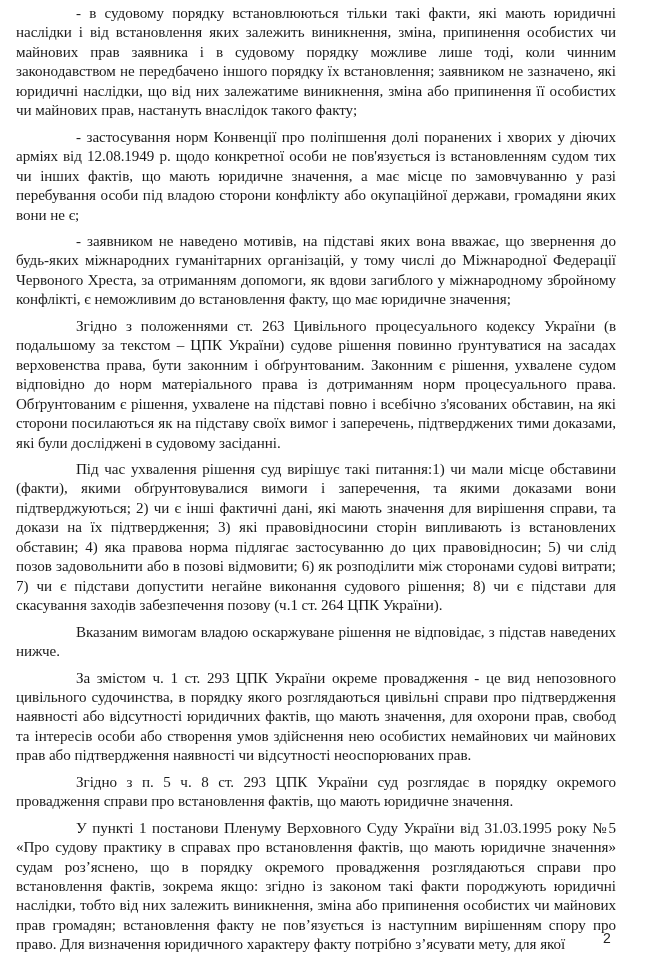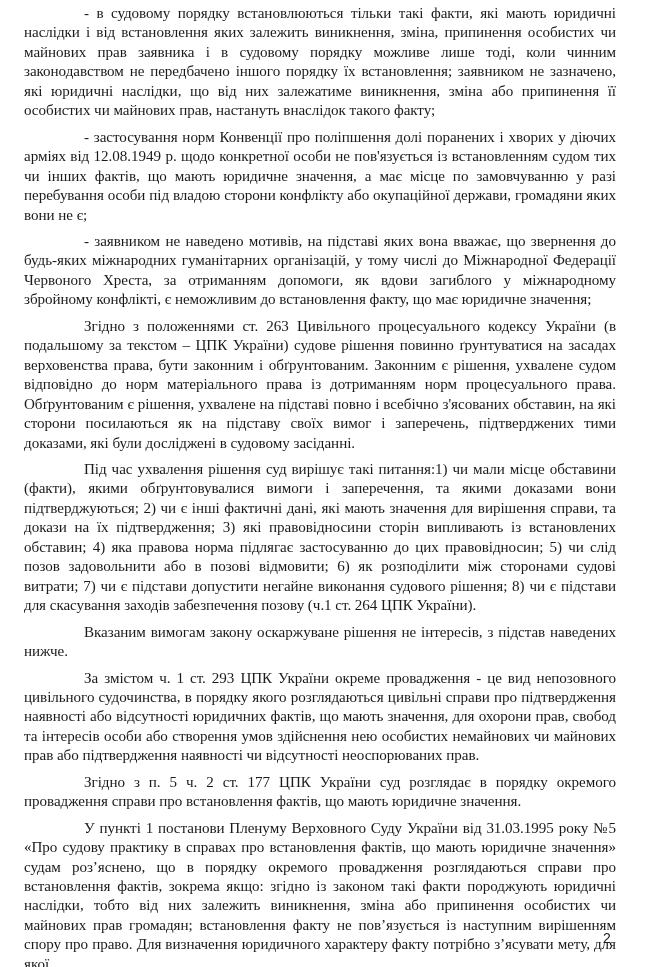--- a/index.html
+++ b/index.html
@@ -5,35 +5,35 @@
   html, body { margin: 0; padding: 0; background: #ffffff; }
   body {
     width: 650px; height: 967px; overflow: hidden; position: relative;
     font-family: "Liberation Serif", serif; color: #1a1a1a;
   }
   .page {
     position: absolute; left: 12px; top: 4px; width: 604px;
     font-size: 15.1px; line-height: 19.45px;
     text-align: justify; letter-spacing: -0.05px;
   }
-  .para { margin: 0 0 7px 12px; text-indent: 60px; }
+  .para { margin: 0 0 7px 4px; text-indent: 60px; }
   .para.first { text-indent: 60px; }
   .page-number {
     position: absolute; left: 603px; top: 930px;
     font-family: "Liberation Sans", sans-serif; font-size: 14px; color: #222;
   }
 </style>
 </head>
 <body>
 
 <div class="page">
   <p class="para first">- в судовому порядку встановлюються тільки такі факти, які мають юридичні наслідки і від встановлення яких залежить виникнення, зміна, припинення особистих чи майнових прав заявника і в судовому порядку можливе лише тоді, коли чинним законодавством не передбачено іншого порядку їх встановлення; заявником не зазначено, які юридичні наслідки, що від них залежатиме виникнення, зміна або припинення її особистих чи майнових прав, настануть внаслідок такого факту;</p>
   <p class="para">- застосування норм Конвенції про поліпшення долі поранених і хворих у діючих арміях від 12.08.1949 р. щодо конкретної особи не пов'язується із встановленням судом тих чи інших фактів, що мають юридичне значення, а має місце по замовчуванню у разі перебування особи під владою сторони конфлікту або окупаційної держави, громадяни яких вони не є;</p>
   <p class="para">- заявником не наведено мотивів, на підставі яких вона вважає, що звернення до будь-яких міжнародних гуманітарних організацій, у тому числі до Міжнародної Федерації Червоного Хреста, за отриманням допомоги, як вдови загиблого у міжнародному збройному конфлікті, є неможливим до встановлення факту, що має юридичне значення;</p>
   <p class="para">Згідно з положеннями ст. 263 Цивільного процесуального кодексу України (в подальшому за текстом – ЦПК України) судове рішення повинно ґрунтуватися на засадах верховенства права, бути законним і обґрунтованим. Законним є рішення, ухвалене судом відповідно до норм матеріального права із дотриманням норм процесуального права. Обґрунтованим є рішення, ухвалене на підставі повно і всебічно з'ясованих обставин, на які сторони посилаються як на підставу своїх вимог і заперечень, підтверджених тими доказами, які були досліджені в судовому засіданні.</p>
   <p class="para">Під час ухвалення рішення суд вирішує такі питання:1) чи мали місце обставини (факти), якими обґрунтовувалися вимоги і заперечення, та якими доказами вони підтверджуються; 2) чи є інші фактичні дані, які мають значення для вирішення справи, та докази на їх підтвердження; 3) які правовідносини сторін випливають із встановлених обставин; 4) яка правова норма підлягає застосуванню до цих правовідносин; 5) чи слід позов задовольнити або в позові відмовити; 6) як розподілити між сторонами судові витрати; 7) чи є підстави допустити негайне виконання судового рішення; 8) чи є підстави для скасування заходів забезпечення позову (ч.1 ст. 264 ЦПК України).</p>
-  <p class="para">Вказаним вимогам закону оскаржуване рішення не інтересів, з підстав наведених нижче.</p>
+  <p class="para">Вказаним вимогам владою оскаржуване рішення не відповідає, з підстав наведених нижче.</p>
   <p class="para">За змістом ч. 1 ст. 293 ЦПК України окреме провадження - це вид непозовного цивільного судочинства, в порядку якого розглядаються цивільні справи про підтвердження наявності або відсутності юридичних фактів, що мають значення, для охорони прав, свобод та інтересів особи або створення умов здійснення нею особистих немайнових чи майнових прав або підтвердження наявності чи відсутності неоспорюваних прав.</p>
-  <p class="para">Згідно з п. 5 ч. 2 ст. 177 ЦПК України суд розглядає в порядку окремого провадження справи про встановлення фактів, що мають юридичне значення.</p>
+  <p class="para">Згідно з п. 5 ч. 8 ст. 293 ЦПК України суд розглядає в порядку окремого провадження справи про встановлення фактів, що мають юридичне значення.</p>
   <p class="para">У пункті 1 постанови Пленуму Верховного Суду України від 31.03.1995 року №5 «Про судову практику в справах про встановлення фактів, що мають юридичне значення» судам роз’яснено, що в порядку окремого провадження розглядаються справи про встановлення фактів, зокрема якщо: згідно із законом такі факти породжують юридичні наслідки, тобто від них залежить виникнення, зміна або припинення особистих чи майнових прав громадян; встановлення факту не пов’язується із наступним вирішенням спору про право. Для визначення юридичного характеру факту потрібно з’ясувати мету, для якої</p>
 </div>
 
 <div class="page-number">2</div>
 
 </body></html>

